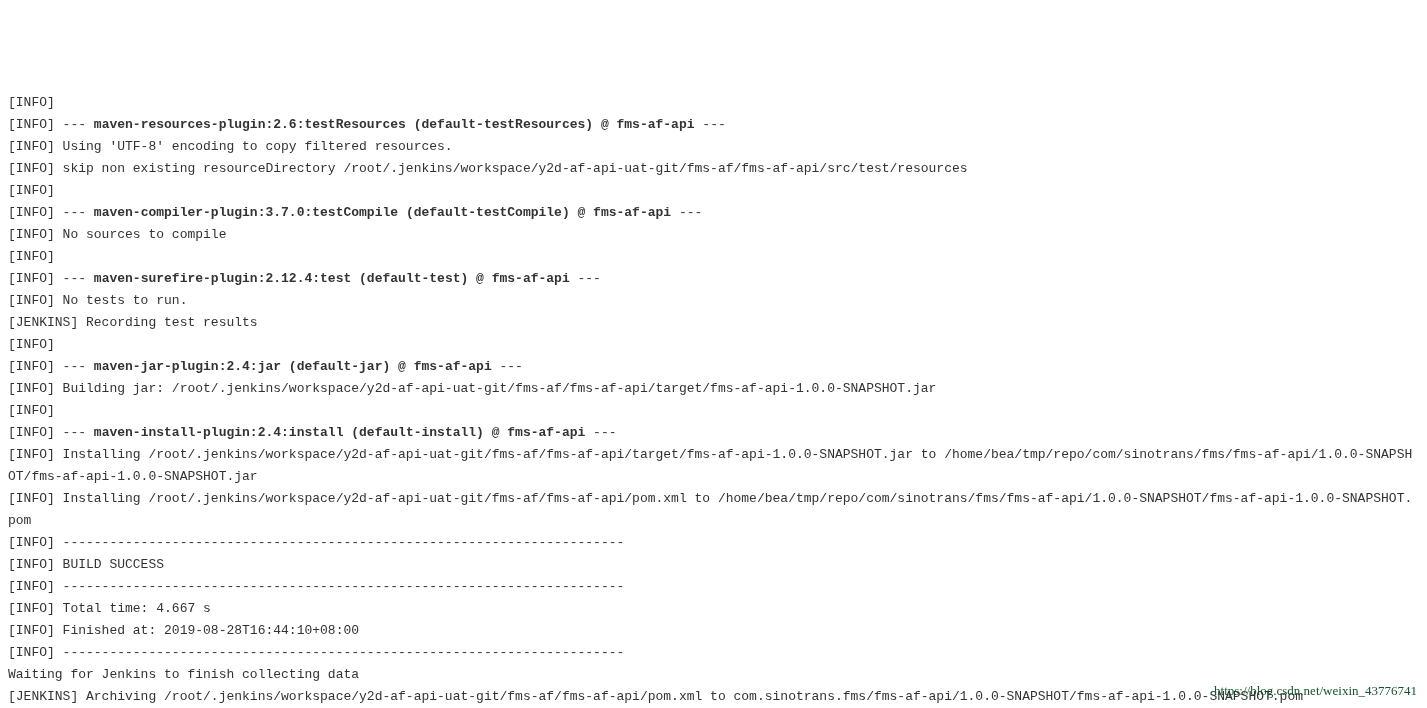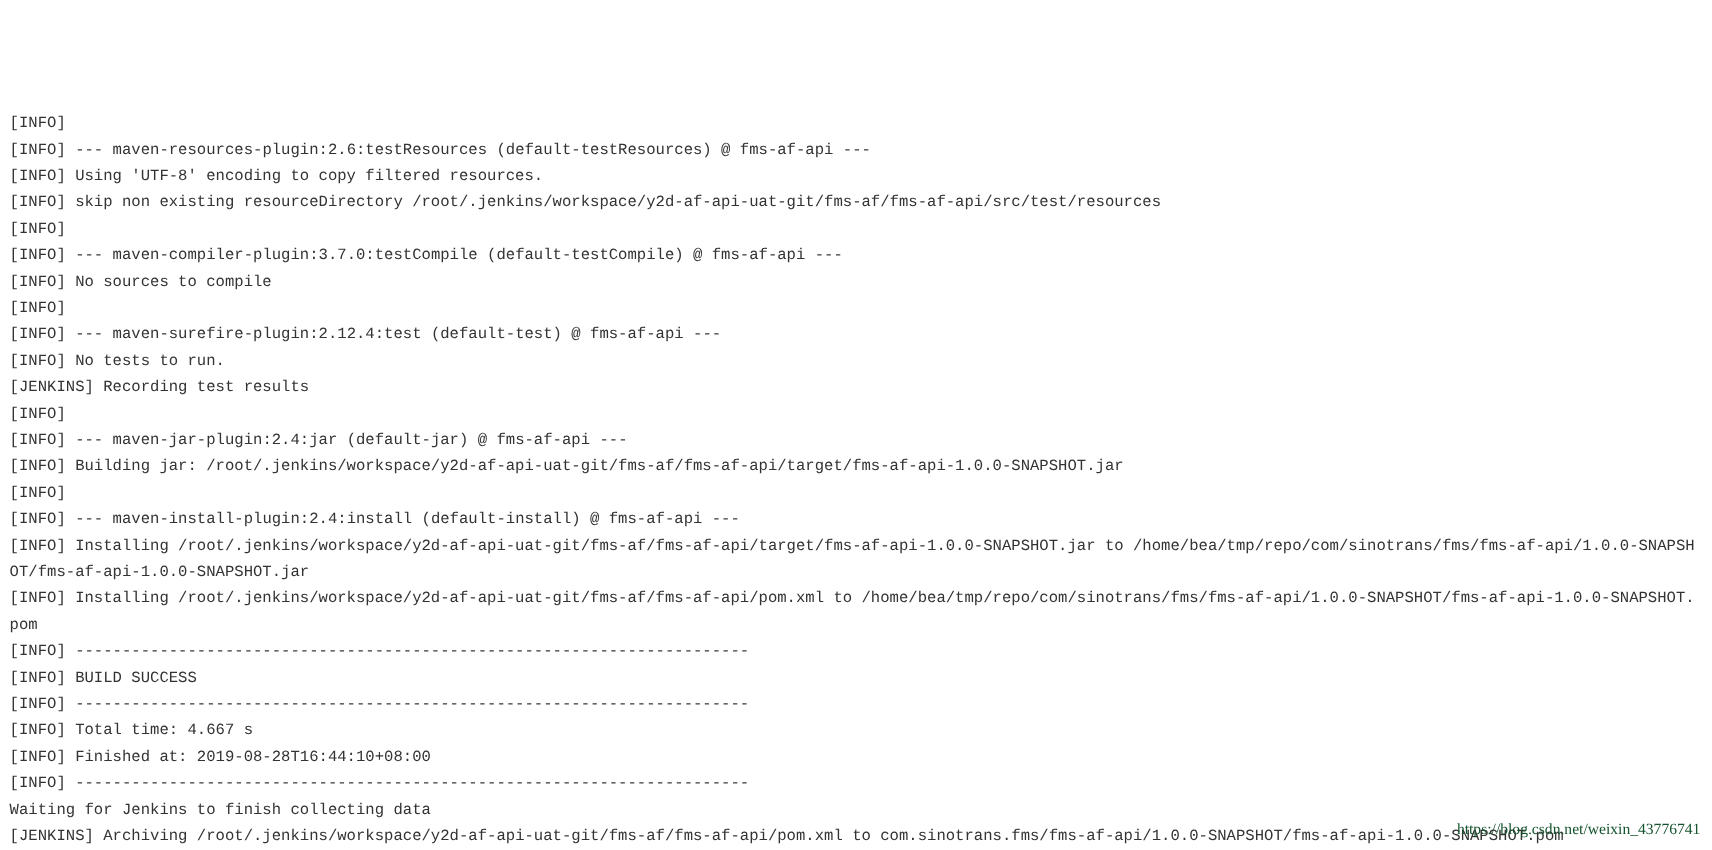--- a/index.html
+++ b/index.html
@@ -7,21 +7,21 @@
     padding: 4px 8px;
     font-family: "Consolas", "Monaco", "Courier New", monospace;
     font-size: 13px;
     line-height: 22px;
     color: #333;
     background: #fff;
     white-space: pre-wrap;
     word-break: break-all;
   }
   .line { display: block; }
-  .bold { font-weight: normal; }
+  .bold { font-weight: bold; }
   .watermark {
     position: fixed;
     right: 10px;
     bottom: 6px;
     color: #14532d;
     font-family: Liberation Serif, serif;
     font-size: 13px;
     pointer-events: none;
     user-select: none;
   }

